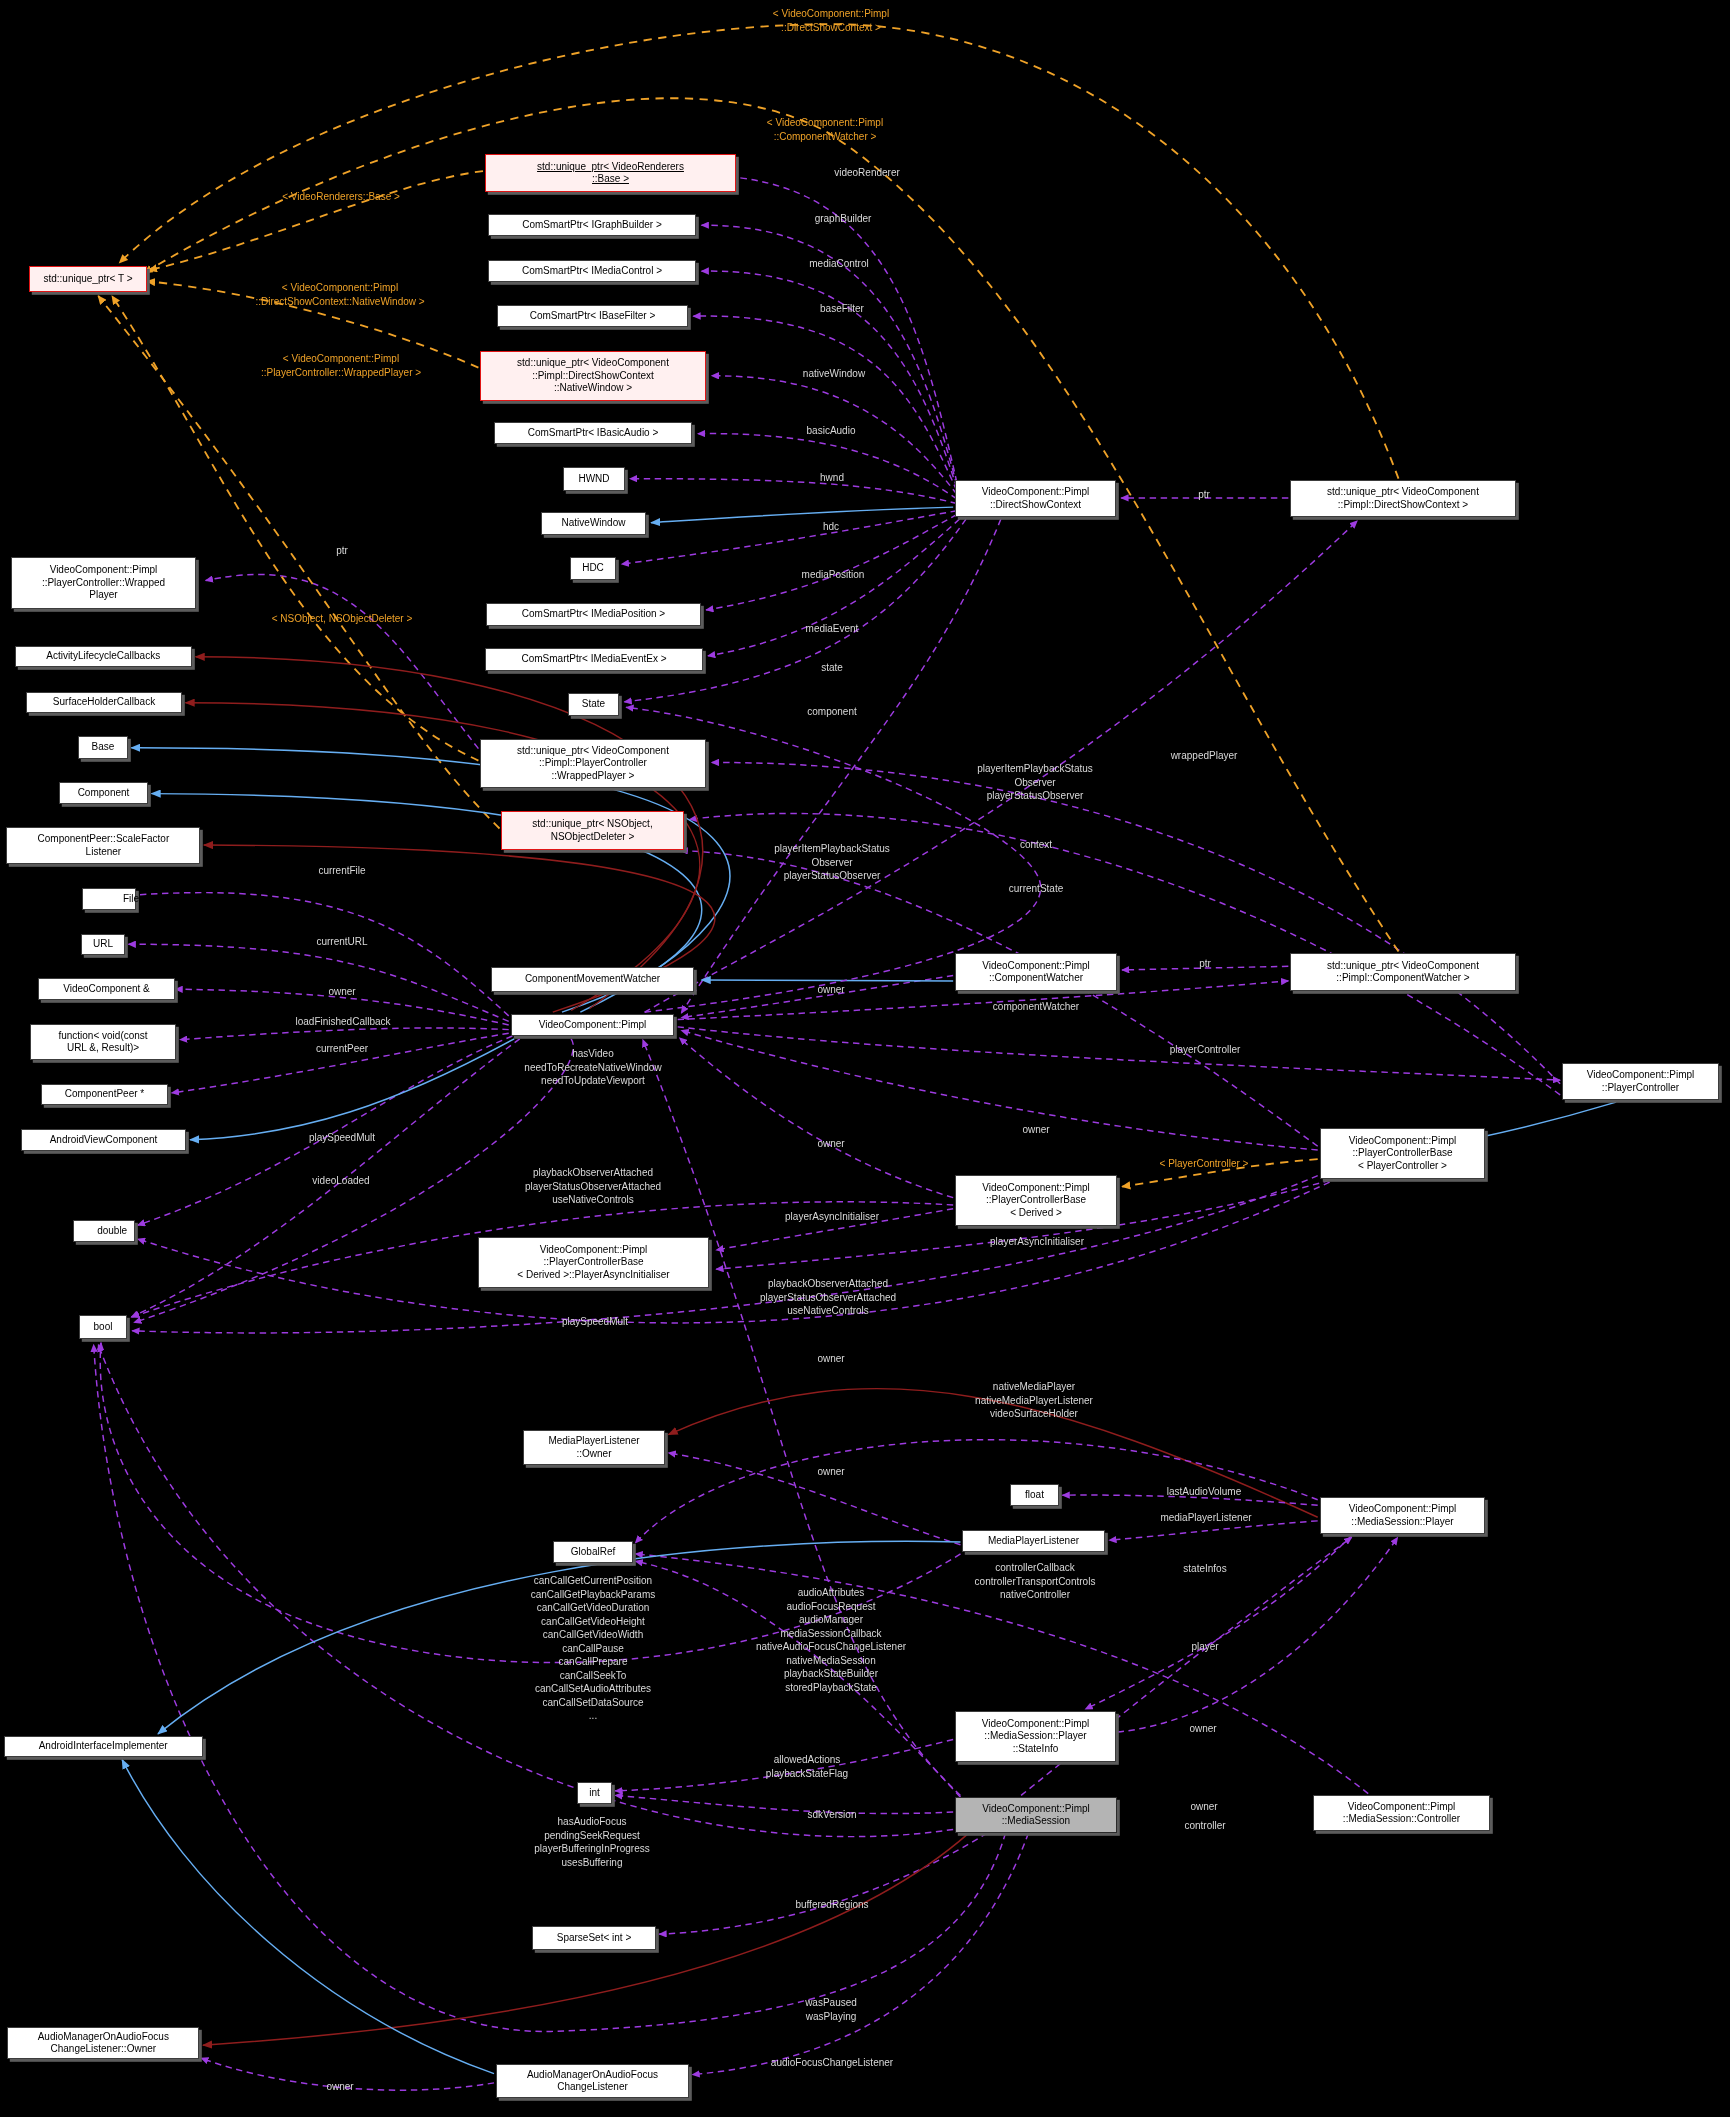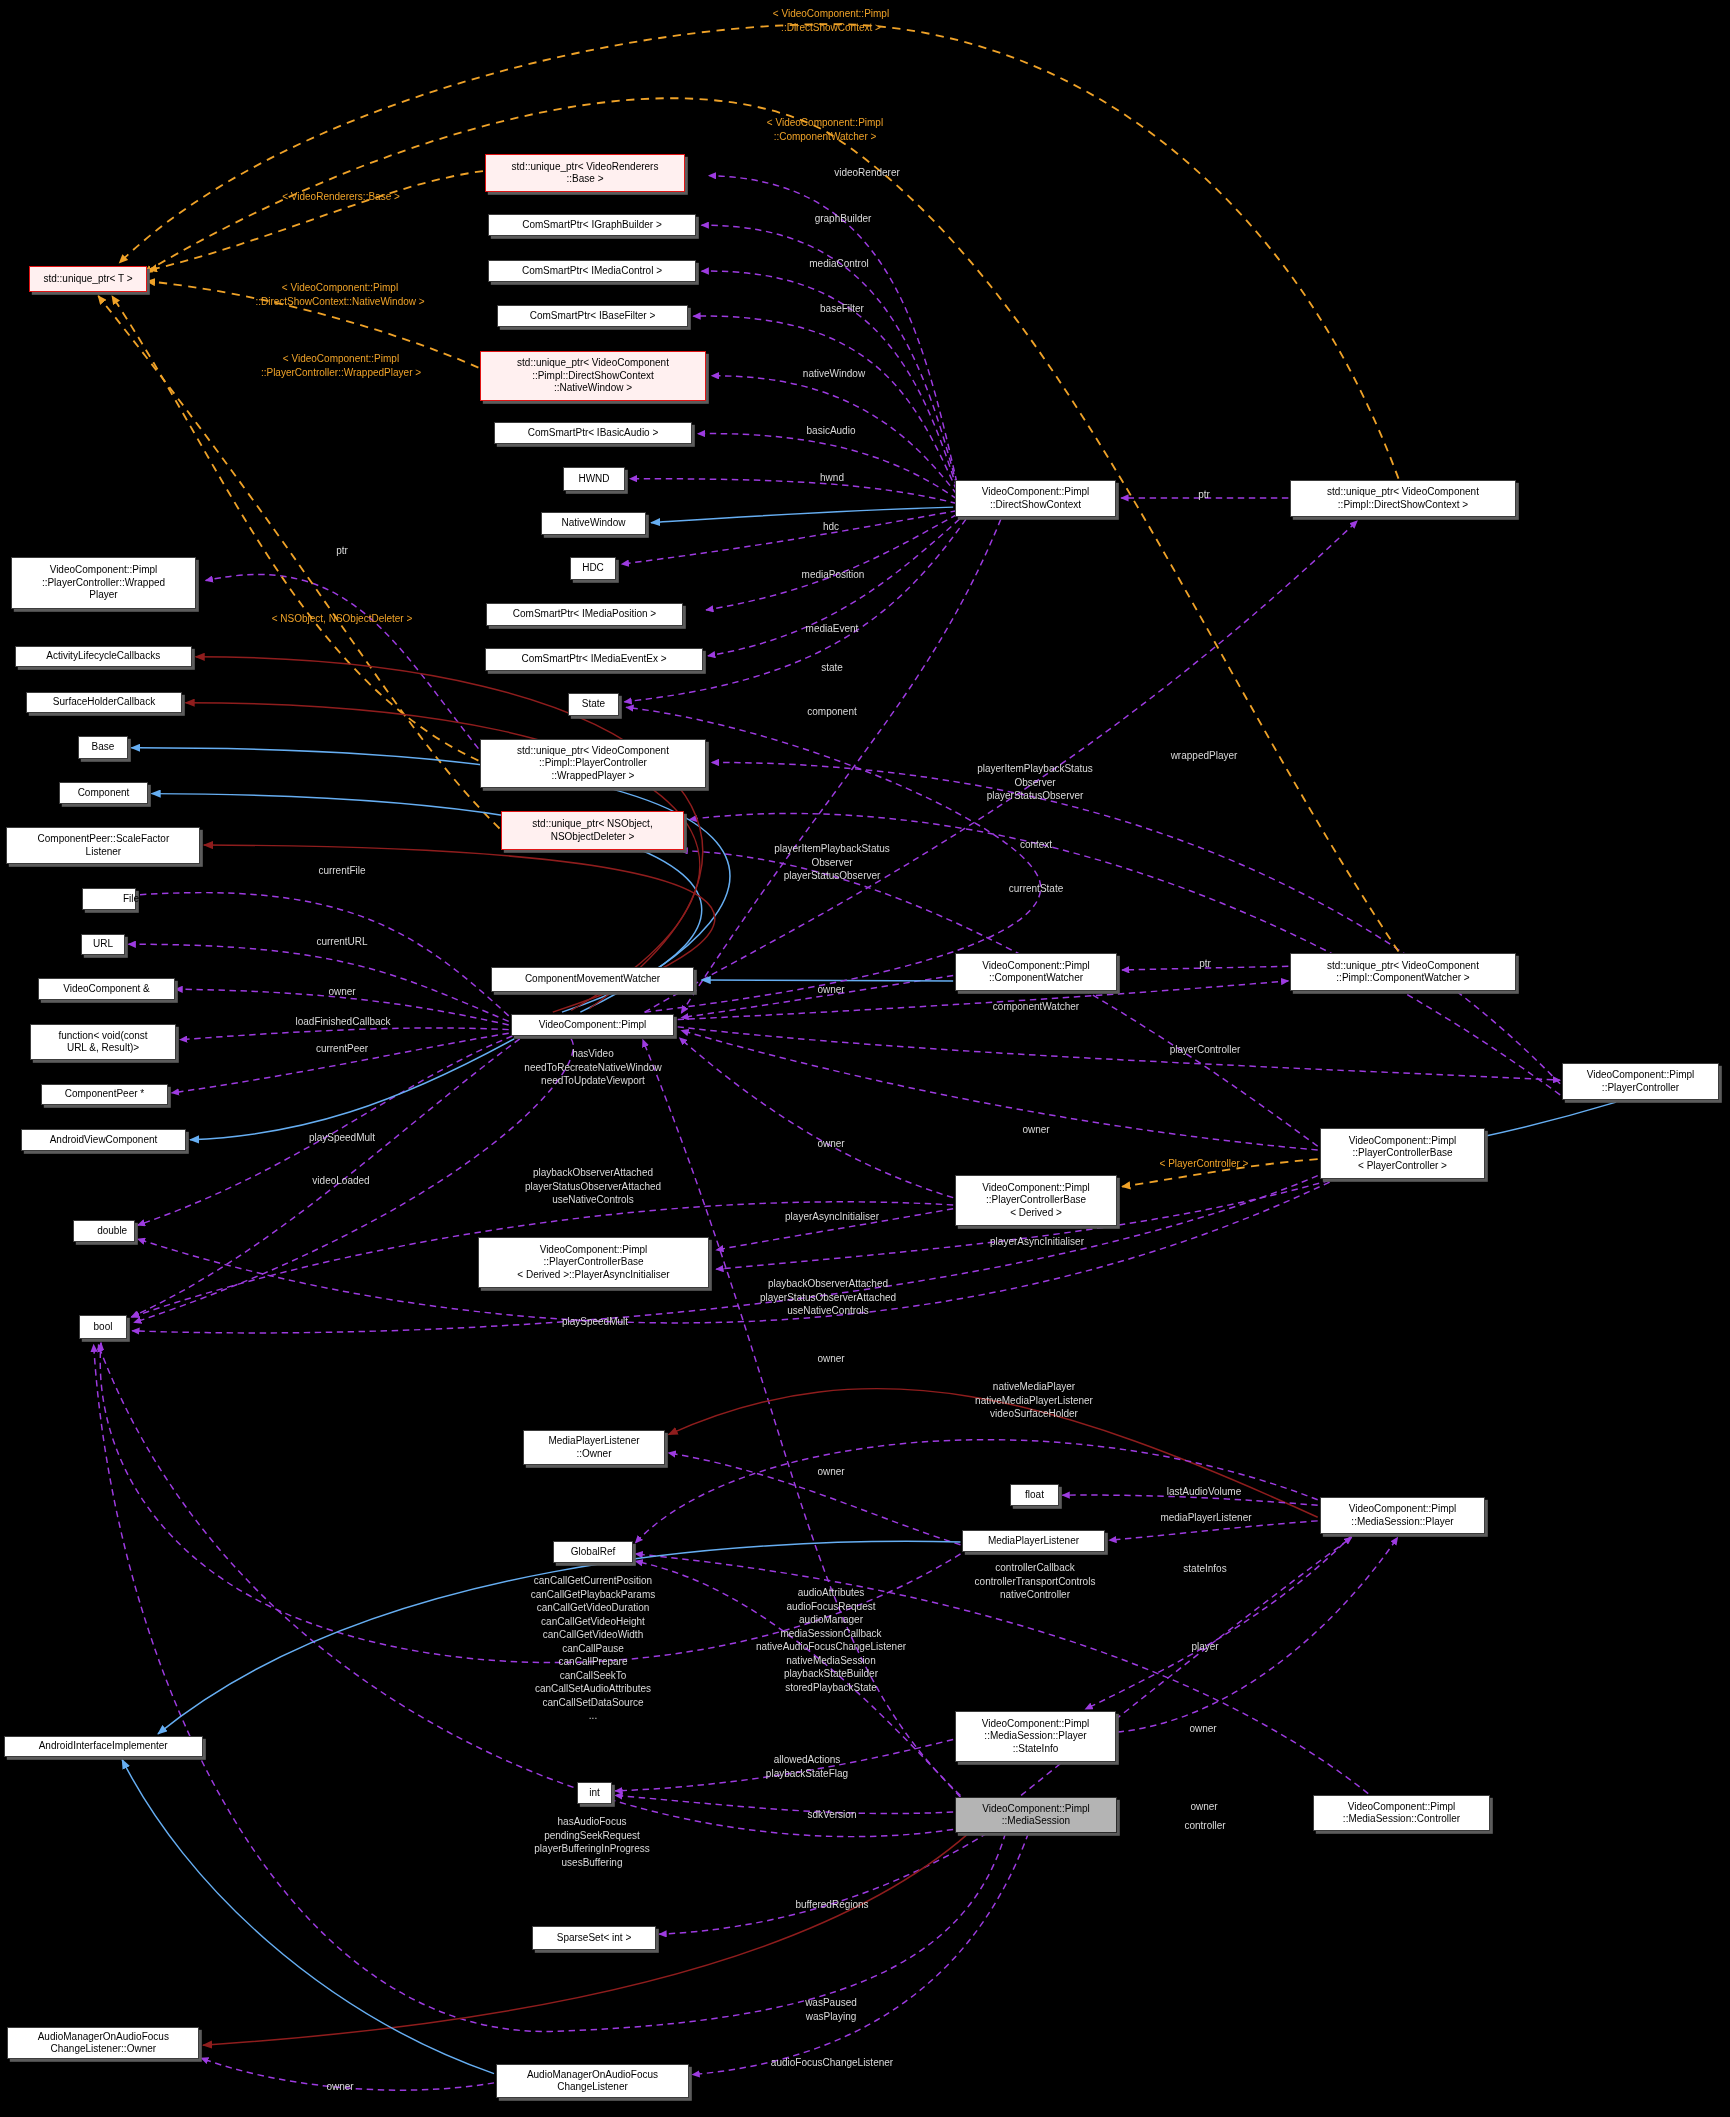--- a/index.html
+++ b/index.html
@@ -132,33 +132,33 @@
     <div class="node" style="left: 38px; top: 978px; width: 137px; height: 22px;">VideoComponent &amp;</div>
     <div class="node" style="left: 30px; top: 1024px; width: 146px; height: 36px;">function&lt; void(const
 URL &amp;, Result)&gt;</div>
     <div class="node" style="left: 41px; top: 1084px; width: 127px; height: 21px;">ComponentPeer *</div>
     <div class="node" style="left: 21px; top: 1129px; width: 165px; height: 22px;">AndroidViewComponent</div>
     <div class="node" style="left: 73px; top: 1220px; width: 62px; height: 22px; padding-left: 20px;">double</div>
     <div class="node" style="left: 79px; top: 1315px; width: 48px; height: 24px;">bool</div>
     <div class="node" style="left: 3.7px; top: 1736px; width: 199px; height: 21px;">AndroidInterfaceImplementer</div>
     <div class="node" style="left: 7.3px; top: 2027px; width: 192px; height: 32px;">AudioManagerOnAudioFocus
 ChangeListener::Owner</div>
-    <div class="node red" style="left: 485px; top: 154px; width: 200px; height: 38px;">std::unique_ptr&lt; VideoRenderers
+    <div class="node red" style="left: 485px; top: 154px; width: 251px; height: 38px; text-decoration: underline;">std::unique_ptr&lt; VideoRenderers
 ::Base &gt;</div>
     <div class="node" style="left: 488px; top: 214px; width: 208px; height: 22px;">ComSmartPtr&lt; IGraphBuilder &gt;</div>
     <div class="node" style="left: 488px; top: 260px; width: 208px; height: 22px;">ComSmartPtr&lt; IMediaControl &gt;</div>
     <div class="node" style="left: 497px; top: 305px; width: 191px; height: 22px;">ComSmartPtr&lt; IBaseFilter &gt;</div>
     <div class="node red" style="left: 480px; top: 351px; width: 226px; height: 50px;">std::unique_ptr&lt; VideoComponent
 ::Pimpl::DirectShowContext
 ::NativeWindow &gt;</div>
     <div class="node" style="left: 494px; top: 422px; width: 198px; height: 22px;">ComSmartPtr&lt; IBasicAudio &gt;</div>
     <div class="node" style="left: 563px; top: 467px; width: 62px; height: 24px;">HWND</div>
     <div class="node" style="left: 541px; top: 512px; width: 105px; height: 23px;">NativeWindow</div>
     <div class="node" style="left: 570px; top: 557px; width: 46px; height: 23px;">HDC</div>
-    <div class="node" style="left: 486px; top: 603px; width: 197px; height: 23px;">ComSmartPtr&lt; IMediaPosition &gt;</div>
+    <div class="node" style="left: 486px; top: 603px; width: 215px; height: 23px;">ComSmartPtr&lt; IMediaPosition &gt;</div>
     <div class="node" style="left: 485px; top: 648px; width: 218px; height: 23px;">ComSmartPtr&lt; IMediaEventEx &gt;</div>
     <div class="node" style="left: 568px; top: 693px; width: 51px; height: 23px;">State</div>
     <div class="node" style="left: 480px; top: 739px; width: 226px; height: 49px;">std::unique_ptr&lt; VideoComponent
 ::Pimpl::PlayerController
 ::WrappedPlayer &gt;</div>
     <div class="node red" style="left: 501px; top: 811px; width: 183px; height: 39px;">std::unique_ptr&lt; NSObject,
 NSObjectDeleter &gt;</div>
     <div class="node" style="left: 491px; top: 967px; width: 203px; height: 25px;">ComponentMovementWatcher</div>
     <div class="node" style="left: 511px; top: 1014px; width: 163px; height: 22px;">VideoComponent::Pimpl</div>
     <div class="node" style="left: 478px; top: 1237px; width: 231px; height: 51px;">VideoComponent::Pimpl

